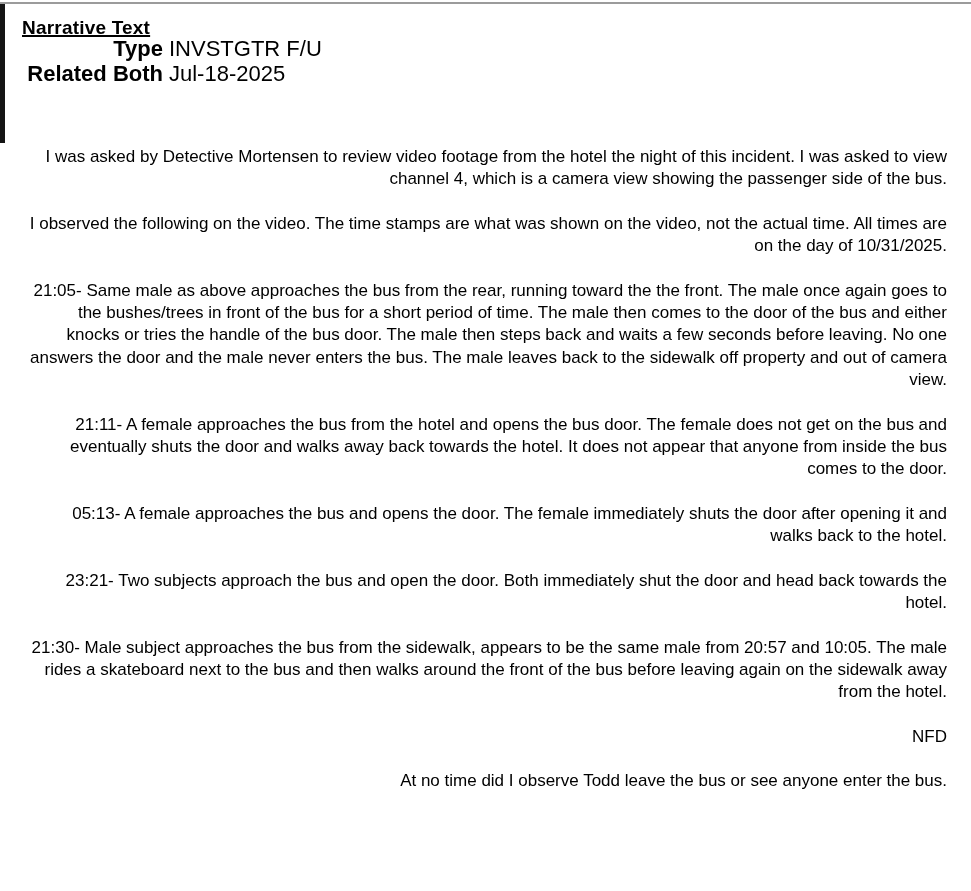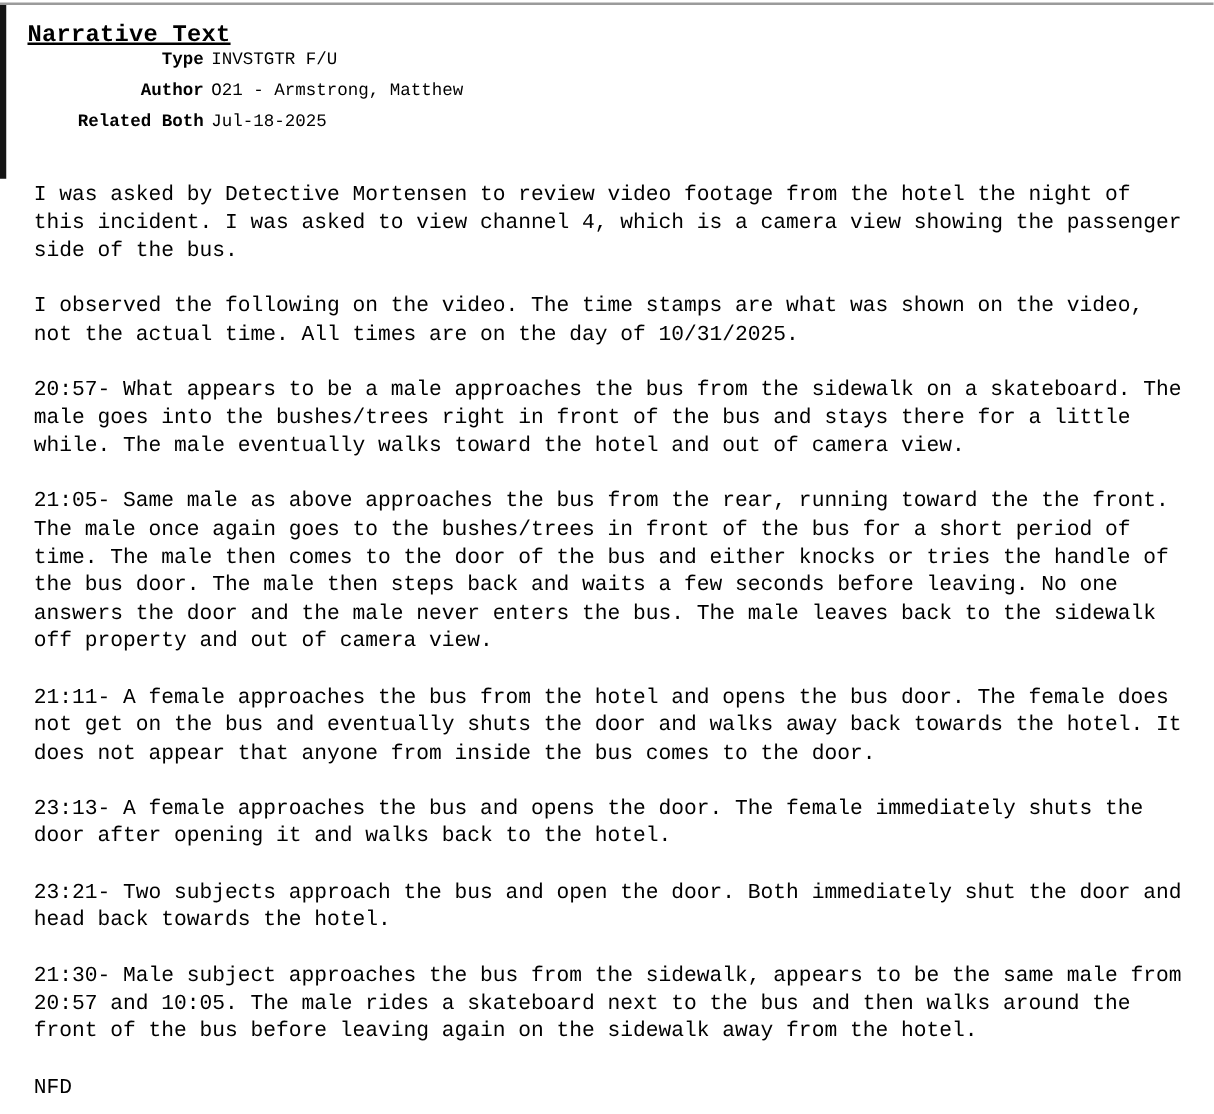--- a/index.html
+++ b/index.html
@@ -10,21 +10,21 @@
   body {
     width: 971px;
     height: 891px;
     overflow: hidden;
   }
   .page {
     position: relative;
     width: 971px;
     height: 891px;
     background: #ffffff;
-    font-family: Liberation Mono, monospace;
+    font-family: Liberation Sans, sans-serif;
     color: #000000;
   }
   .top-line {
     position: absolute;
     top: 2px;
     left: 0;
     right: 0;
     height: 2px;
     background: #9b9b9b;
   }
@@ -44,21 +44,21 @@
     font-weight: 700;
     text-decoration: underline;
     text-decoration-thickness: 2px;
     letter-spacing: 0.2px;
     color: #000000;
   }
   .meta {
     position: absolute;
     top: 36px;
     left: 0;
-    font-size: 14px;
+    font-size: 22px;
   }
   .meta-row {
     display: flex;
     height: 25px;
     line-height: 25px;
     align-items: baseline;
   }
   .meta-label {
     width: 163px;
     text-align: right;
@@ -72,53 +72,49 @@
   .narrative {
     position: absolute;
     top: 146px;
     left: 27px;
     width: 920px;
     font-size: 17px;
     line-height: 22.4px;
   }
   .narrative p {
     margin: 0 0 22px 0;
+    text-align: right;
   }
 </style>
 </head>
 <body>
 
 <div class="page">
 
   <div class="top-line" style="background-color: rgb(155, 155, 155);"></div>
   <div class="left-bar" style="background-color: rgb(20, 20, 20);"></div>
 
   <h1 class="doc-title">Narrative Text</h1>
 
   <div class="meta">
     <div class="meta-row">
       <span class="meta-label">Type</span>
       <span class="meta-value">INVSTGTR F/U</span>
     </div>
     <div class="meta-row">
-      <span class="meta-label">Author</span>
-      <span class="meta-value">O21 - Armstrong, Matthew</span>
-    </div>
-    <div class="meta-row">
       <span class="meta-label">Related Both</span>
       <span class="meta-value">Jul-18-2025</span>
     </div>
   </div>
 
   <div class="narrative">
     <p>I was asked by Detective Mortensen to review video footage from the hotel the night of this incident. I was asked to view channel 4, which is a camera view showing the passenger side of the bus.</p>
     <p>I observed the following on the video. The time stamps are what was shown on the video, not the actual time. All times are on the day of 10/31/2025.</p>
-    <p>20:57- What appears to be a male approaches the bus from the sidewalk on a skateboard. The male goes into the bushes/trees right in front of the bus and stays there for a little while. The male eventually walks toward the hotel and out of camera view.</p>
     <p>21:05- Same male as above approaches the bus from the rear, running toward the the front. The male once again goes to the bushes/trees in front of the bus for a short period of time. The male then comes to the door of the bus and either knocks or tries the handle of the bus door. The male then steps back and waits a few seconds before leaving. No one answers the door and the male never enters the bus. The male leaves back to the sidewalk off property and out of camera view.</p>
     <p>21:11- A female approaches the bus from the hotel and opens the bus door. The female does not get on the bus and eventually shuts the door and walks away back towards the hotel. It does not appear that anyone from inside the bus comes to the door.</p>
-    <p>23:13- A female approaches the bus and opens the door. The female immediately shuts the door after opening it and walks back to the hotel.</p>
+    <p>05:13- A female approaches the bus and opens the door. The female immediately shuts the door after opening it and walks back to the hotel.</p>
     <p>23:21- Two subjects approach the bus and open the door. Both immediately shut the door and head back towards the hotel.</p>
     <p>21:30- Male subject approaches the bus from the sidewalk, appears to be the same male from 20:57 and 10:05. The male rides a skateboard next to the bus and then walks around the front of the bus before leaving again on the sidewalk away from the hotel.</p>
     <p>NFD</p>
     <p>At no time did I observe Todd leave the bus or see anyone enter the bus.</p>
   </div>
 
 </div>
 
 </body></html>

